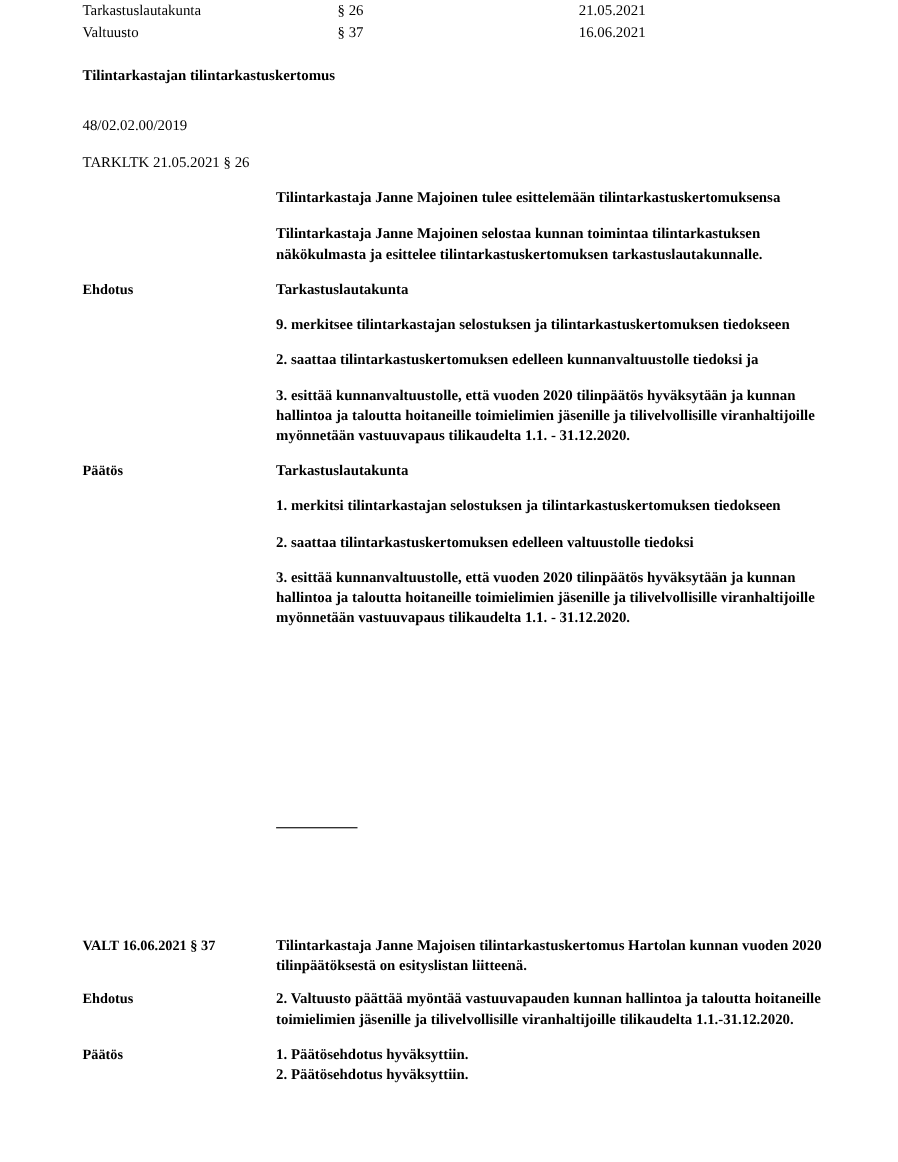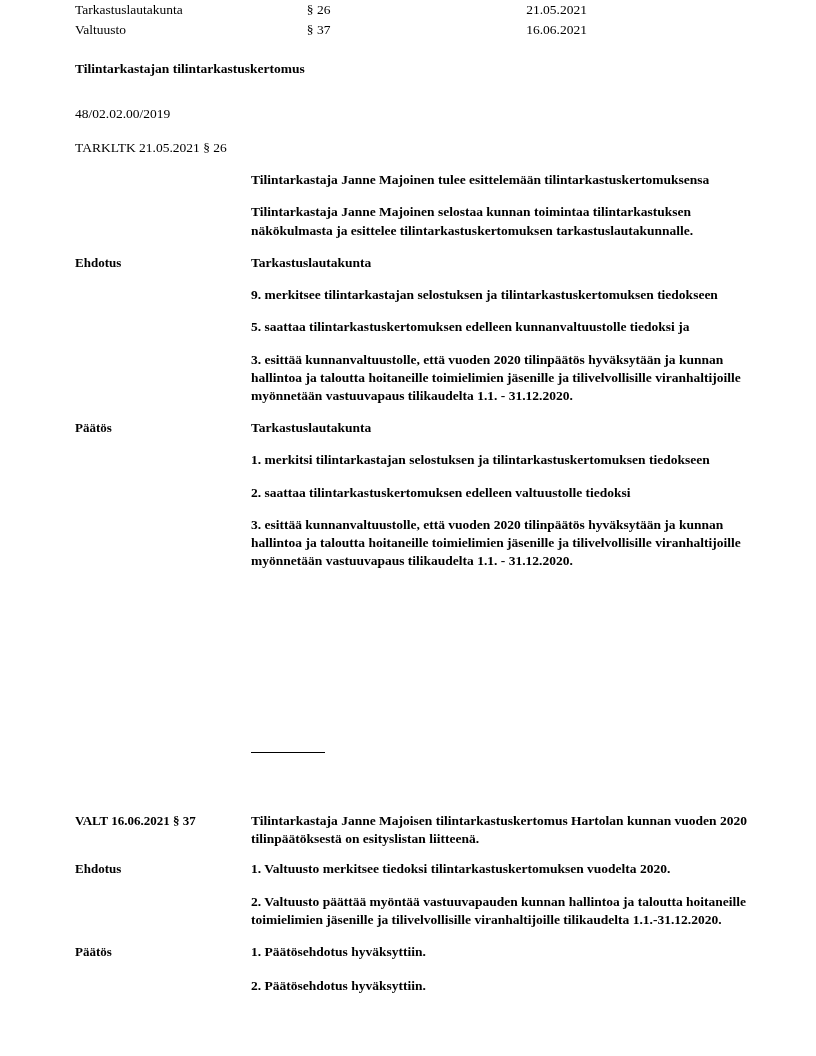--- a/index.html
+++ b/index.html
@@ -81,21 +81,21 @@
     box-sizing: border-box;
   }
   .row-body {
     flex: 1 1 auto;
     font-size: 13.5px;
   }
   .para {
     margin: 0 0 14px 0;
   }
   .para:last-child { margin-bottom: 0; }
-  .tight { margin-bottom: 16px; }
+  .tight { margin-bottom: 0; }
   .rule {
     position: absolute;
     left: 251px;
     top: 752px;
     width: 74px;
     border-top: 1px solid #000;
     height: 0;
   }
 </style>
 </head>
@@ -130,50 +130,49 @@
         <p class="para">Tilintarkastaja Janne Majoinen tulee esittelemään tilintarkastuskertomuksensa</p>
         <p class="para">Tilintarkastaja Janne Majoinen selostaa kunnan toimintaa tilintarkastuksen näkökulmasta ja esittelee tilintarkastuskertomuksen tarkastuslautakunnalle.</p>
       </div>
     </div>
 
     <div class="row">
       <div class="row-label">Ehdotus</div>
       <div class="row-body">
         <p class="para">Tarkastuslautakunta</p>
         <p class="para">9. merkitsee tilintarkastajan selostuksen ja tilintarkastuskertomuksen tiedokseen</p>
-        <p class="para">5. saattaa tilintarkastuskertomuksen edelleen kunnanvaltuustolle tiedoksi ja</p>
+        <p class="para">2. saattaa tilintarkastuskertomuksen edelleen kunnanvaltuustolle tiedoksi ja</p>
         <p class="para">3. esittää kunnanvaltuustolle, että vuoden 2020 tilinpäätös hyväksytään ja kunnan hallintoa ja taloutta hoitaneille toimielimien jäsenille ja tilivelvollisille viranhaltijoille myönnetään vastuuvapaus tilikaudelta 1.1. - 31.12.2020.</p>
       </div>
     </div>
 
     <div class="row">
       <div class="row-label">Päätös</div>
       <div class="row-body">
         <p class="para">Tarkastuslautakunta</p>
         <p class="para">1. merkitsi tilintarkastajan selostuksen ja tilintarkastuskertomuksen tiedokseen</p>
         <p class="para">2. saattaa tilintarkastuskertomuksen edelleen valtuustolle tiedoksi</p>
         <p class="para">3. esittää kunnanvaltuustolle, että vuoden 2020 tilinpäätös hyväksytään ja kunnan hallintoa ja taloutta hoitaneille toimielimien jäsenille ja tilivelvollisille viranhaltijoille myönnetään vastuuvapaus tilikaudelta 1.1. - 31.12.2020.</p>
       </div>
     </div>
   </div>
 
   <div class="rule"></div>
 
   <div class="section" style="top: 812px;">
-    <div class="row" style="margin-bottom: 12px;">
+    <div class="row" style="margin-bottom: 12px; margin-top: 39px;">
       <div class="row-label">VALT 16.06.2021 § 37</div>
       <div class="row-body">
         <p class="para tight">Tilintarkastaja Janne Majoisen tilintarkastuskertomus Hartolan kunnan vuoden 2020 tilinpäätöksestä on esityslistan liitteenä.</p>
       </div>
     </div>
 
     <div class="row">
       <div class="row-label">Ehdotus</div>
       <div class="row-body">
-        <p class="para">1. Valtuusto merkitsee tiedoksi tilintarkastuskertomuksen vuodelta 2020.</p>
         <p class="para">2. Valtuusto päättää  myöntää vastuuvapauden kunnan hallintoa ja taloutta hoitaneille toimielimien jäsenille ja tilivelvollisille viranhaltijoille tilikaudelta 1.1.-31.12.2020.</p>
       </div>
     </div>
 
     <div class="row">
       <div class="row-label">Päätös</div>
       <div class="row-body">
         <p class="para tight">1. Päätösehdotus hyväksyttiin.</p>
         <p class="para tight">2. Päätösehdotus hyväksyttiin.</p>
       </div>

